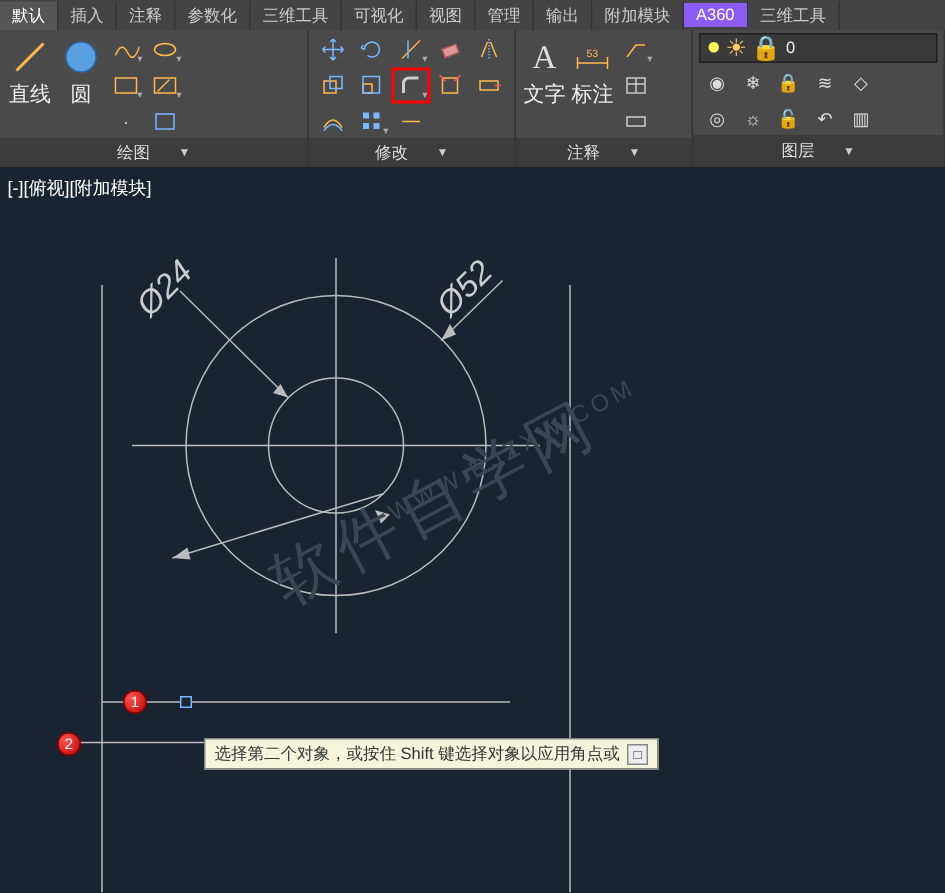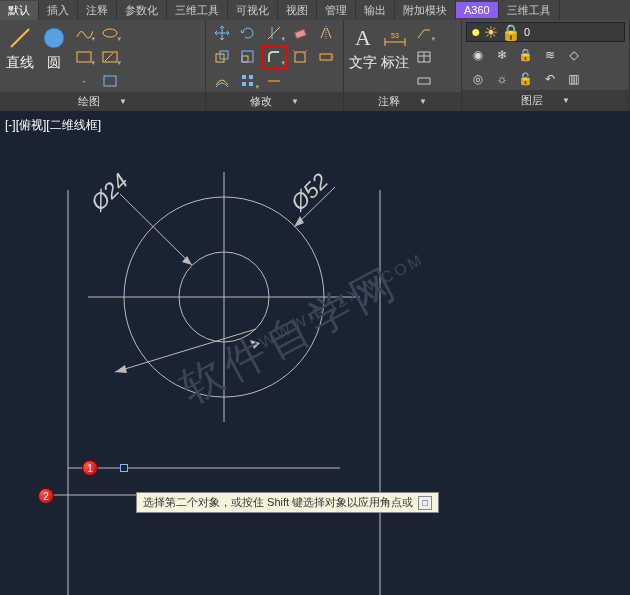--- a/index.html
+++ b/index.html
@@ -404,13 +404,13 @@
 
   <div class="marker" style="left:82px;top:348px">1</div>
   <div class="marker" style="left:38px;top:376px">2</div>
 
   <div class="tooltip" style="left:136px;top:380px">
     <span>选择第二个对象，或按住 Shift 键选择对象以应用角点或</span>
     <span class="ticon">□</span>
   </div>
 </div>
 
-<div class="viewlabel">[-][俯视][二维线框]</div>
+<div class="viewlabel">[-][俯视][附加模块]</div>
 
 </body></html>

